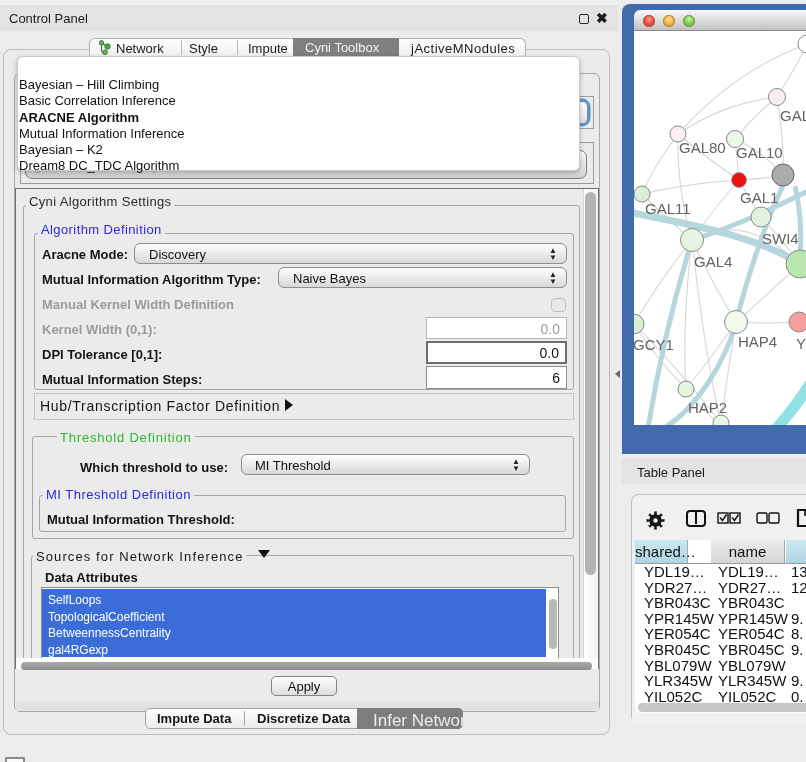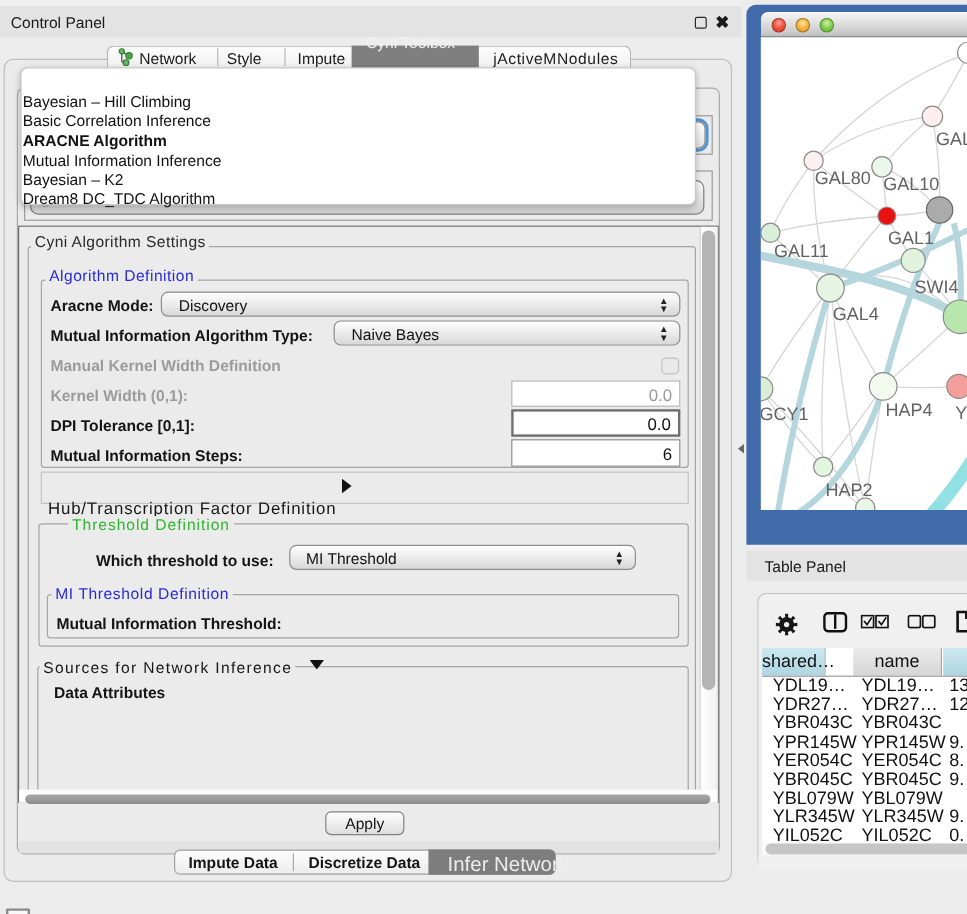--- a/index.html
+++ b/index.html
@@ -27,21 +27,21 @@
     <circle cx="3.5" cy="2.8" r="2.2" fill="#63b763" stroke="#2c7d2c" stroke-width="0.9"></circle>
     <circle cx="9.5" cy="6.5" r="2.7" fill="#4ca64c" stroke="#2c7d2c" stroke-width="0.9"></circle>
     <circle cx="7" cy="12.2" r="2.4" fill="#63b763" stroke="#2c7d2c" stroke-width="0.9"></circle>
   </svg>
   <div class="abs" style="left:116px;top:41px;font-size:13px;color:#1b1b1b;">Network</div>
   <div class="abs" style="left:181px;top:40px;width:1px;height:15px;background:#b9b9b9;"></div>
   <div class="abs" style="left:189px;top:41px;font-size:13px;color:#1b1b1b;">Style</div>
   <div class="abs" style="left:237px;top:40px;width:1px;height:15px;background:#b9b9b9;"></div>
   <div class="abs" style="left:248px;top:41px;font-size:13px;color:#1b1b1b;">Impute</div>
   <div class="abs" style="left:293px;top:38px;width:106px;height:19px;background:#7f7f7f;"></div>
-  <div class="abs" style="left:305px;top:28px;font-size:13px;color:#f2f2f2;">Cyni Toolbox</div>
+  <div class="abs" style="left:305px;top:40px;font-size:13px;color:#f2f2f2;">Cyni Toolbox</div>
   <div class="abs" style="left:411px;top:41px;font-size:13px;letter-spacing:0.5px;color:#1b1b1b;">jActiveMNodules</div>
 
   <div class="abs" style="left:14px;top:73px;width:586px;height:639px;background:#ebebeb;border:1px solid #a9a9a9;border-radius:6px;"></div>
 
   <div class="abs" style="left:20px;top:96px;width:574px;height:33px;border:1px solid #9c9c9c;"></div>
   <div class="abs" style="left:25px;top:101px;width:563px;height:23px;background:linear-gradient(#ffffff,#e2e2e2);border:1px solid #8a8a8a;border-radius:6px;box-shadow:0 0 0 2.5px #4f94d6;"></div>
 
   <div class="abs" style="left:20px;top:142px;width:574px;height:42px;border:1px solid #9c9c9c;"></div>
   <div class="abs" style="left:25px;top:150px;width:562px;height:29px;background:linear-gradient(#fbfbfb,#d2d2d2);border:1px solid #7d7d7d;border-radius:7px;overflow:hidden;">
      <div class="abs" style="left:8px;top:7px;font-size:13px;color:#b5b5b5;">gal80Rexp filtered sty default node</div>
@@ -79,21 +79,21 @@
     <div class="abs" style="left:410px;top:152px;width:141px;height:23px;background:#fff;border:2px solid #6e6e6e;">
       <div class="abs" style="right:6px;top:2px;font-size:14px;color:#111;">0.0</div>
     </div>
 
     <div class="abs" style="left:26px;top:183px;font-size:13px;font-weight:bold;color:#141414;">Mutual Information Steps:</div>
     <div class="abs" style="left:410px;top:177px;width:141px;height:23px;background:#fff;border:1px solid #8d8d8d;">
       <div class="abs" style="right:6px;top:3px;font-size:14px;color:#111;">6</div>
     </div>
 
     <div class="abs" style="left:18px;top:204px;width:540px;height:27px;border:1px solid #c4c4c4;"></div>
-    <div class="abs" style="left:24px;top:209px;font-size:14px;letter-spacing:0.7px;color:#161616;margin-top:17px;">Hub/Transcription Factor Definition</div>
+    <div class="abs" style="left:24px;top:209px;font-size:14px;letter-spacing:0.7px;color:#161616;">Hub/Transcription Factor Definition</div>
     <div class="abs" style="left:269px;top:210px;width:0;height:0;border-left:8px solid #111;border-top:6px solid transparent;border-bottom:6px solid transparent;"></div>
 
     <div class="abs" style="left:16px;top:247px;width:542px;height:103px;border:1px solid #a5a5a5;border-radius:3px;"></div>
     <div class="abs" style="left:20px;top:241px;background:#ebebeb;padding:0 3px;font-size:13px;line-height:15px;letter-spacing:0.8px;color:#2cb82c;margin-left:21px;">Threshold Definition</div>
 
     <div class="abs" style="left:64px;top:271px;font-size:13px;font-weight:bold;color:#141414;">Which threshold to use:</div>
     <div class="abs" style="left:225px;top:265px;width:289px;height:21px;background:linear-gradient(#fefefe,#d8d8d8);border:1px solid #8d8d8d;border-radius:6px;">
       <div class="abs" style="left:13px;top:3px;font-size:13px;color:#111;">MI Threshold</div>
       <div class="abs" style="right:9px;top:3px;font-size:8px;color:#222;line-height:7px;">▲<br>▼</div>
     </div>
@@ -101,20 +101,25 @@
     <div class="abs" style="left:23px;top:306px;width:527px;height:37px;border:1px solid #a5a5a5;border-radius:3px;"></div>
     <div class="abs" style="left:27px;top:298px;background:#ebebeb;padding:0 3px;font-size:13px;line-height:15px;letter-spacing:0.5px;color:#2a2ad8;">MI Threshold Definition</div>
 
     <div class="abs" style="left:31px;top:323px;font-size:13px;font-weight:bold;color:#141414;">Mutual Information Threshold:</div>
 
     <div class="abs" style="left:15px;top:366px;width:543px;height:128px;border:1px solid #a5a5a5;border-radius:3px;"></div>
     <div class="abs" style="left:17px;top:360px;background:#ebebeb;padding:0 3px;font-size:13px;line-height:15px;letter-spacing:1.1px;color:#161616;">Sources for Network Inference</div>
     <div class="abs" style="left:242px;top:361px;width:0;height:0;border-top:8px solid #111;border-left:6.5px solid transparent;border-right:6.5px solid transparent;"></div>
     <div class="abs" style="left:29px;top:381px;font-size:13px;font-weight:bold;color:#141414;">Data Attributes</div>
 
+    <div class="abs" style="left:25px;top:398px;width:518px;height:80px;background:#fff;border:1px solid #8d8d8d;">
+      <div class="abs" style="left:0;top:1px;width:504px;height:68px;background:#3c6cd7;"></div>
+      <div class="abs" style="left:6px;top:4px;font-size:12px;color:#fff;line-height:16.6px;">SelfLoops<br>TopologicalCoefficient<br>BetweennessCentrality<br>gal4RGexp</div>
+      <div class="abs" style="left:507px;top:11px;width:8px;height:50px;background:#b9b9b9;border-radius:4px;"></div>
+    </div>
   </div>
 
   <div class="abs" style="left:583px;top:189px;width:15px;height:469px;background:linear-gradient(90deg,#ffffff,#f1f1f1);border-left:1px solid #d5d5d5;"></div>
   <div class="abs" style="left:585px;top:192px;width:11px;height:383px;background:#b4b4b4;border-radius:6px;"></div>
 
   <div class="abs" style="left:16px;top:658px;width:582px;height:11px;background:#fdfdfd;"></div>
   <div class="abs" style="left:21px;top:662px;width:571px;height:7.5px;background:linear-gradient(#a9a9a9,#8d8d8d);border-radius:4px;"></div>
 
   <div class="abs" style="left:16px;top:701px;width:583px;height:10px;background:#e2e2e2;"></div>
 

